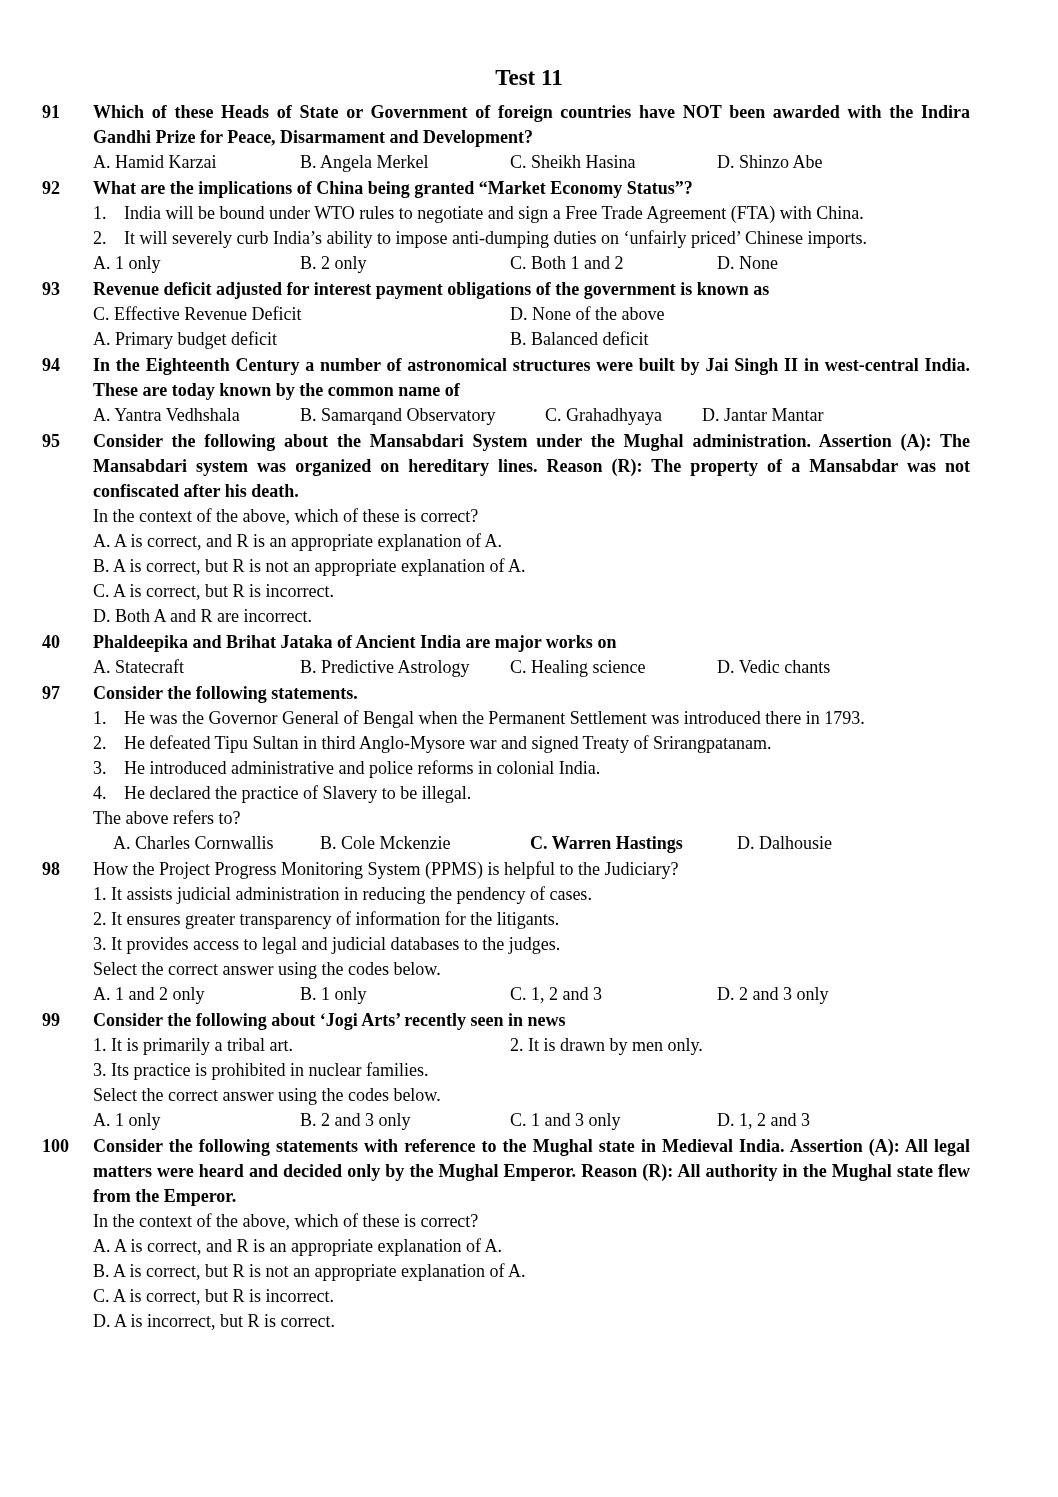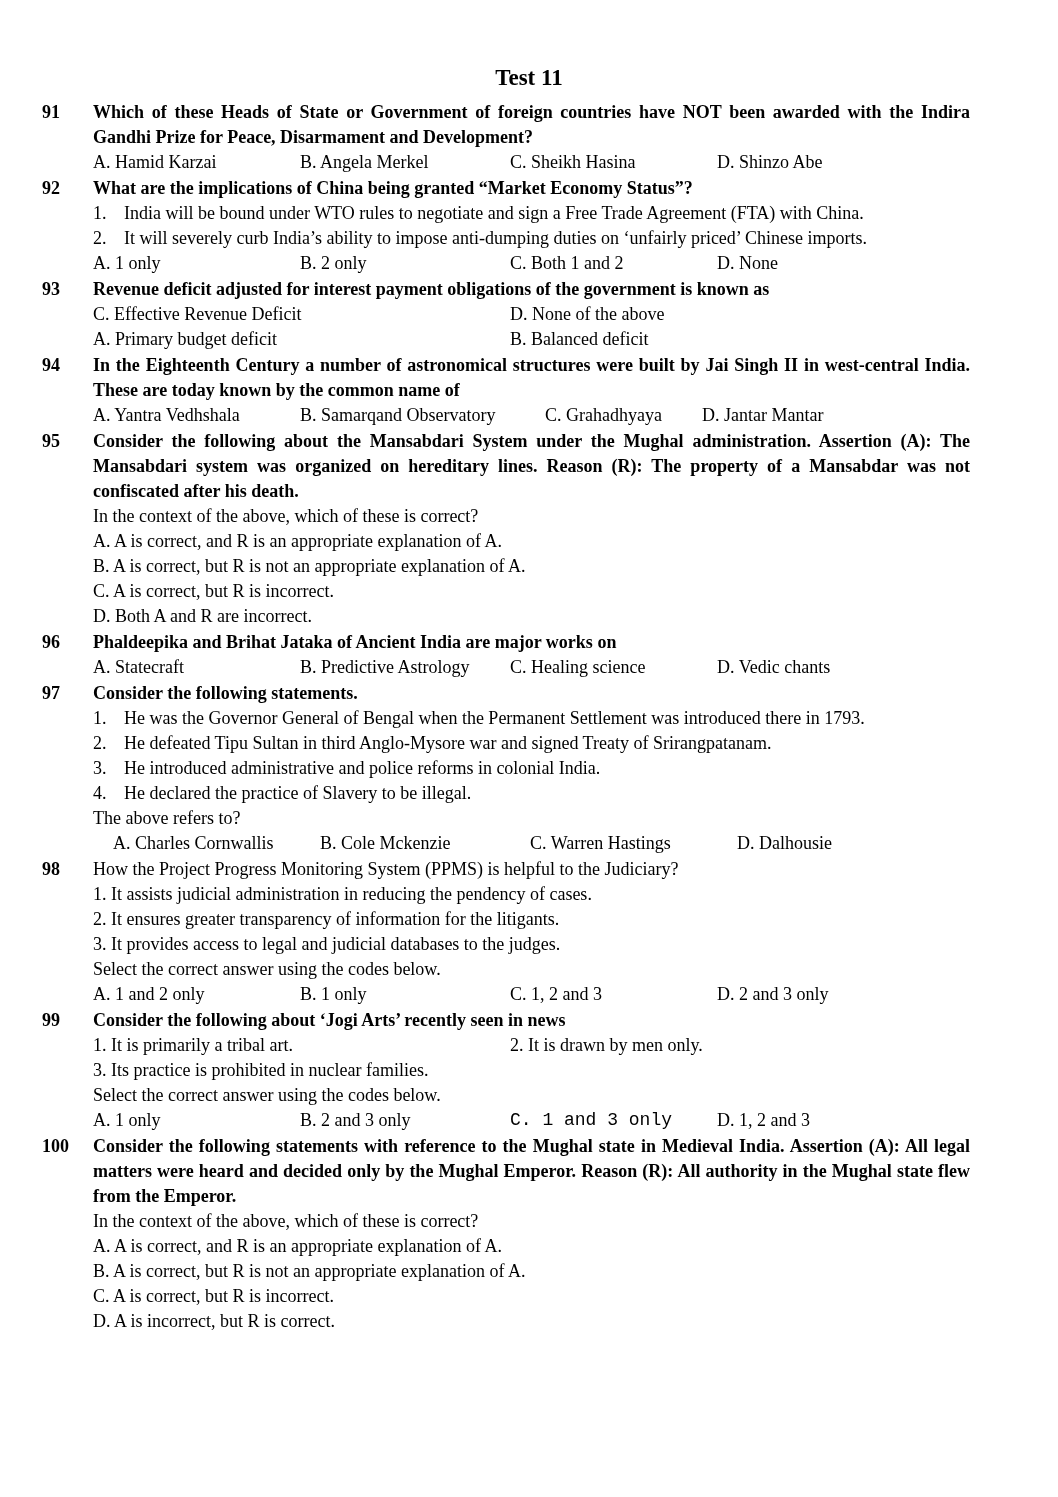--- a/index.html
+++ b/index.html
@@ -114,21 +114,21 @@
         <div class="qbody">
           <div class="stem">Consider the following about the Mansabdari System under the Mughal administration. Assertion (A): The Mansabdari system was organized on hereditary lines. Reason (R): The property of a Mansabdar was not confiscated after his death.</div>
           <div class="pline">In the context of the above, which of these is correct?</div>
           <div class="pline">A. A is correct, and R is an appropriate explanation of A.</div>
           <div class="pline">B. A is correct, but R is not an appropriate explanation of A.</div>
           <div class="pline">C. A is correct, but R is incorrect.</div>
           <div class="pline">D. Both A and R are incorrect.</div>
         </div>
       </div>
       <div class="q">
-        <div class="qnum">96</div>
+        <div class="qnum">40</div>
         <div class="qbody">
           <div class="stem">Phaldeepika and Brihat Jataka of Ancient India are major works on</div>
           <div class="optrow">
             <span class="opt" style="width: 207px;">A. Statecraft</span>
             <span class="opt" style="width: 210px;">B. Predictive Astrology</span>
             <span class="opt" style="width: 207px;">C. Healing science</span>
             <span class="opt grow">D. Vedic chants</span>
           </div>
         </div>
       </div>
@@ -149,21 +149,21 @@
             <span class="htext">He introduced administrative and police reforms in colonial India.</span>
           </div>
           <div class="hitem">
             <span class="hnum">4.</span>
             <span class="htext">He declared the practice of Slavery to be illegal.</span>
           </div>
           <div class="pline">The above refers to?</div>
           <div class="optrow">
             <span class="opt" style="width: 207px; margin-left: 20px;">A. Charles Cornwallis</span>
             <span class="opt" style="width: 210px;">B. Cole Mckenzie</span>
-            <span class="opt" style="width: 207px;">C. Warren Hastings</span>
+            <span class="opt" style="width: 207px; font-weight: bold;">C. Warren Hastings</span>
             <span class="opt grow">D. Dalhousie</span>
           </div>
         </div>
       </div>
       <div class="q">
         <div class="qnum">98</div>
         <div class="qbody">
           <div class="pline">How the Project Progress Monitoring System (PPMS) is helpful to the Judiciary?</div>
           <div class="pline">1. It assists judicial administration in reducing the pendency of cases.</div>
           <div class="pline">2. It ensures greater transparency of information for the litigants.</div>
@@ -183,21 +183,21 @@
           <div class="stem">Consider the following about ‘Jogi Arts’ recently seen in news</div>
           <div class="optrow">
             <span class="opt" style="width: 417px;">1. It is primarily a tribal art.</span>
             <span class="opt grow">2. It is drawn by men only.</span>
           </div>
           <div class="pline">3. Its practice is prohibited in nuclear families.</div>
           <div class="pline">Select the correct answer using the codes below.</div>
           <div class="optrow">
             <span class="opt" style="width: 207px;">A. 1 only</span>
             <span class="opt" style="width: 210px;">B. 2 and 3 only</span>
-            <span class="opt" style="width: 207px; font-family: Liberation Mono, monospace;">C. 1 and 3 only</span>
+            <span class="opt" style="width: 207px;">C. 1 and 3 only</span>
             <span class="opt grow">D. 1, 2 and 3</span>
           </div>
         </div>
       </div>
       <div class="q">
         <div class="qnum">100</div>
         <div class="qbody">
           <div class="stem">Consider the following statements with reference to the Mughal state in Medieval India. Assertion (A): All legal matters were heard and decided only by the Mughal Emperor. Reason (R): All authority in the Mughal state flew from the Emperor.</div>
           <div class="pline">In the context of the above, which of these is correct?</div>
           <div class="pline">A. A is correct, and R is an appropriate explanation of A.</div>

